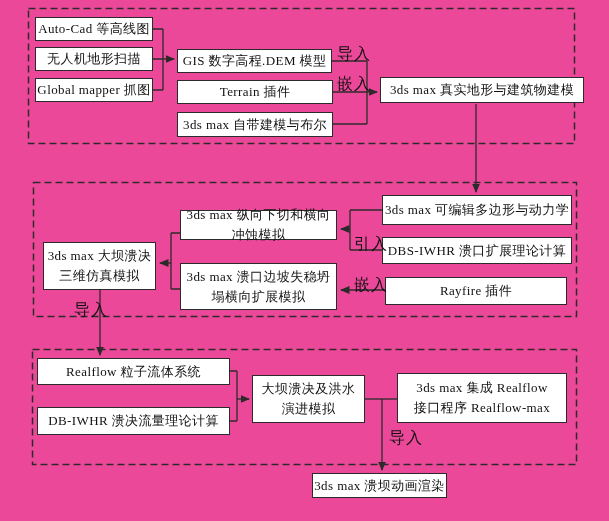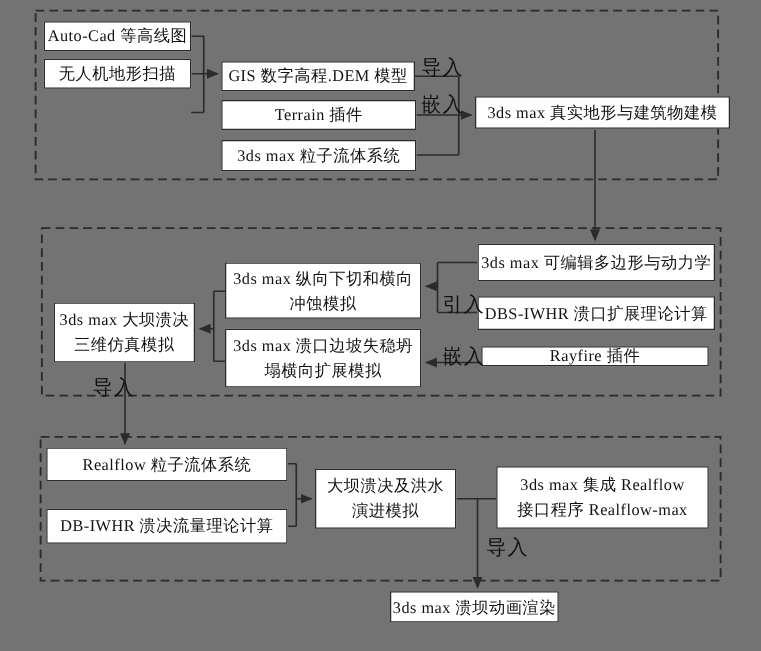--- a/index.html
+++ b/index.html
@@ -1,17 +1,17 @@
 <!DOCTYPE html>
 <html><head>
 <meta charset="utf-8">
 <style>
   html,body{margin:0;padding:0;background:#ffffff;}
   .stage{
-    position:relative;width:609px;height:521px;background:#737373;
+    position:relative;width:609px;height:521px;background:#ec4899;
     font-family:"Liberation Serif","DejaVu Serif",serif;color:#111;
     overflow:hidden;
   }
   .wires{position:absolute;left:0;top:0;width:609px;height:521px;pointer-events:none;}
   .node{
     position:absolute;box-sizing:border-box;border:1.4px solid #2b2b2b;background:#ffffff;
     display:flex;flex-direction:column;align-items:center;justify-content:center;
     font-size:13px;letter-spacing:0.4px;white-space:nowrap;text-align:center;line-height:20px;
   }
   .elabel{
@@ -72,36 +72,37 @@
       <path d="M365,399 H397"></path>
 
       <path d="M382,399 V470" marker-end="url(#arrow)"></path>
     </g>
   </svg>
 
   <div class="node" style="left:35px;top:17px;width:118px;height:24px">Auto-Cad 等高线图</div>
 
   <div class="node" style="left:35px;top:47px;width:118px;height:24px">无人机地形扫描</div>
 
+  <div class="node" style="left:35px;top:78px;width:118px;height:24px">Global mapper 抓图</div>
 
   <div class="node" style="left:177px;top:49px;width:155px;height:24px">GIS 数字高程.DEM 模型</div>
 
   <div class="node" style="left:177px;top:80px;width:156px;height:24px">Terrain 插件</div>
 
-  <div class="node" style="left:177px;top:112px;width:156px;height:25px">3ds max 粒子流体系统</div>
+  <div class="node" style="left:177px;top:112px;width:156px;height:25px">3ds max 自带建模与布尔</div>
 
   <div class="node" style="left:380px;top:77px;width:204px;height:26px">3ds max 真实地形与建筑物建模</div>
 
   <div class="node" style="left:382px;top:195px;width:190px;height:30px">3ds max 可编辑多边形与动力学</div>
 
   <div class="node" style="left:382px;top:237px;width:190px;height:27px">DBS-IWHR 溃口扩展理论计算</div>
 
-  <div class="node" style="left:385px;top:277px;width:182px;height:16px">Rayfire 插件</div>
+  <div class="node" style="left:385px;top:277px;width:182px;height:28px">Rayfire 插件</div>
 
-  <div class="node" style="left:180px;top:210px;width:157px;height:45px">
+  <div class="node" style="left:180px;top:210px;width:157px;height:30px">
     <span>3ds max 纵向下切和横向</span>
     <span>冲蚀模拟</span>
   </div>
 
   <div class="node" style="left:180px;top:263px;width:157px;height:47px">
     <span>3ds max 溃口边坡失稳坍</span>
     <span>塌横向扩展模拟</span>
   </div>
 
   <div class="node" style="left:43px;top:242px;width:113px;height:48px">

